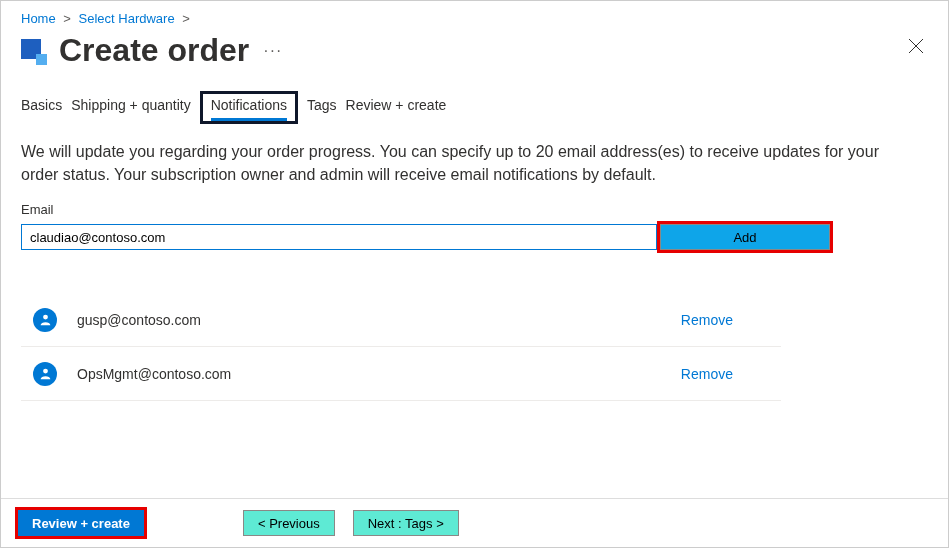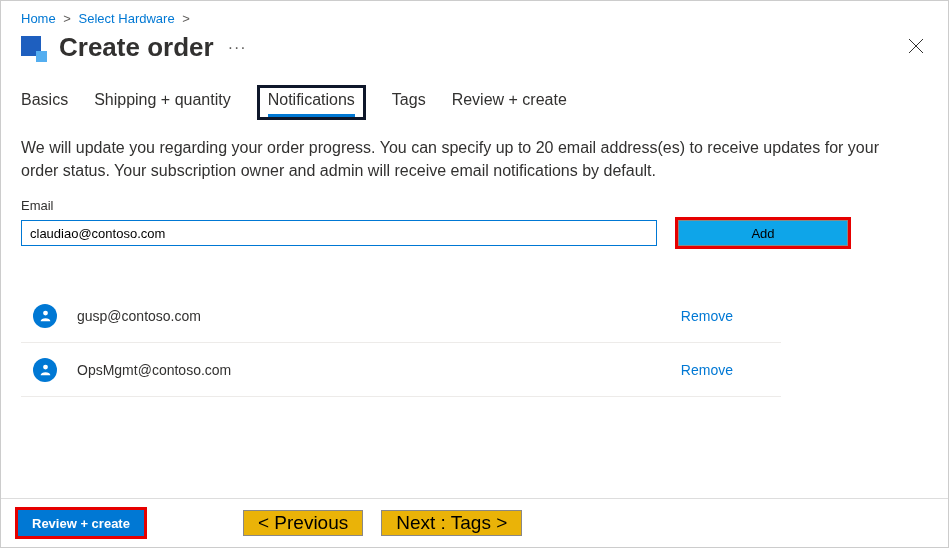--- a/index.html
+++ b/index.html
@@ -49,43 +49,43 @@
     position:absolute;
     top:0; left:0;
   }
   .resource-icon .front {
     width:11px; height:11px;
     background:#54aef0;
     position:absolute;
     bottom:-2px; right:-2px;
   }
   .page-title {
-    font-size: 26px;
+    font-size: 32px;
     font-weight: 600;
   }
   .more-dots {
     margin-left: 14px;
     color: #605e5c;
     font-size: 16px;
     letter-spacing: 1px;
     cursor:pointer;
   }
   .close-x {
     position:absolute;
     right: 24px;
     top: 6px;
     cursor:pointer;
   }
   .close-x svg { width:16px; height:16px; stroke:#323130; }
   
   .tabs {
     display:flex;
-    gap: 26px;
+    gap: 9px;
     padding: 18px 20px 0 20px;
-    font-size: 16px;
+    font-size: 14px;
     align-items:flex-start;
     text-align:center;
   }
   .tab {
     padding-bottom: 8px;
     cursor:pointer;
     color:#323130;
   }
   .tab.active {
     border-bottom: 3px solid #0078d4;
@@ -100,21 +100,21 @@
   
   .desc {
     padding: 16px 40px 10px 20px;
     font-size: 16px;
     color: #323130;
     line-height: 1.45;
   }
   
   .form-area { padding: 6px 20px 16px 20px; }
   .field-label { font-size: 13px; margin-bottom: 4px; display:block; }
-  .email-row { display:flex; gap: 18px; align-items:center; }
+  .email-row { display:flex; align-items:center; }
   .email-input {
     width: 636px;
     height: 26px;
     border: 1px solid #0078d4;
     padding: 2px 8px;
     font-size: 13px;
     font-family: inherit;
     outline: none;
   }
   .add-wrap {
@@ -172,23 +172,23 @@
     padding: 0 14px;
     font-size:13px;
     font-weight:600;
     cursor:pointer;
     font-family:inherit;
   }
   .spacer { width: 60px; }
   .nav-btn {
     height:26px;
     border:1px solid #8a8886;
-    background:#eab308;
+    background:#5eead4;
     padding: 0 14px;
-    font-size:19px;
+    font-size:13px;
     cursor:pointer;
     font-family:inherit;
   }
 </style>
 </head>
 <body>
 <div class="frame">
 
 <div class="breadcrumb">
   <a>Home</a>

